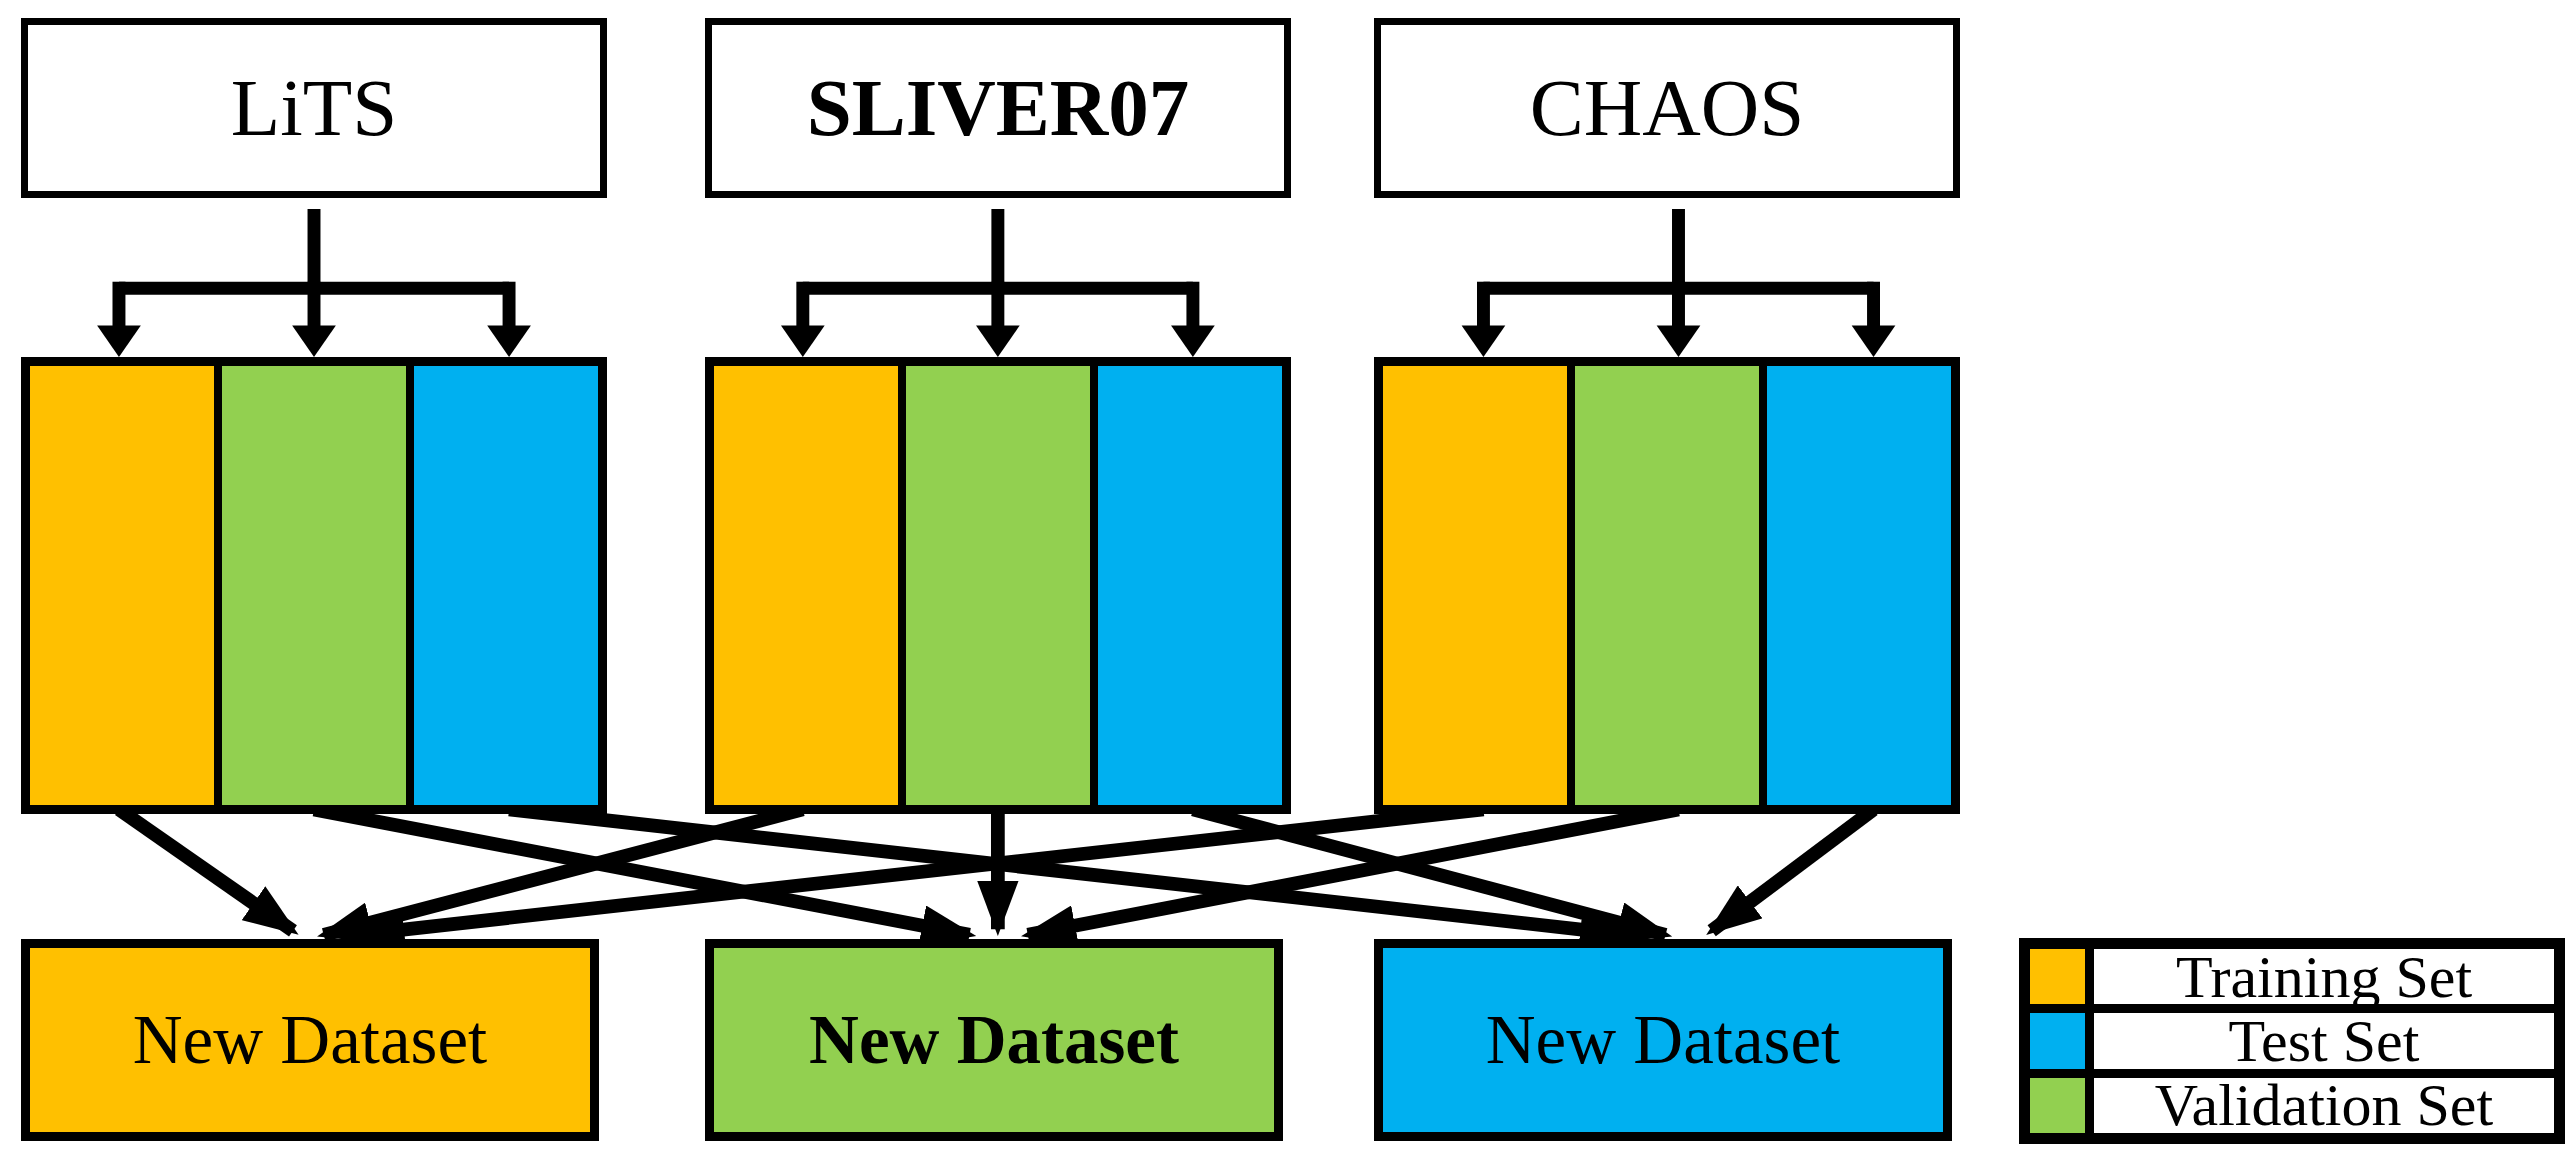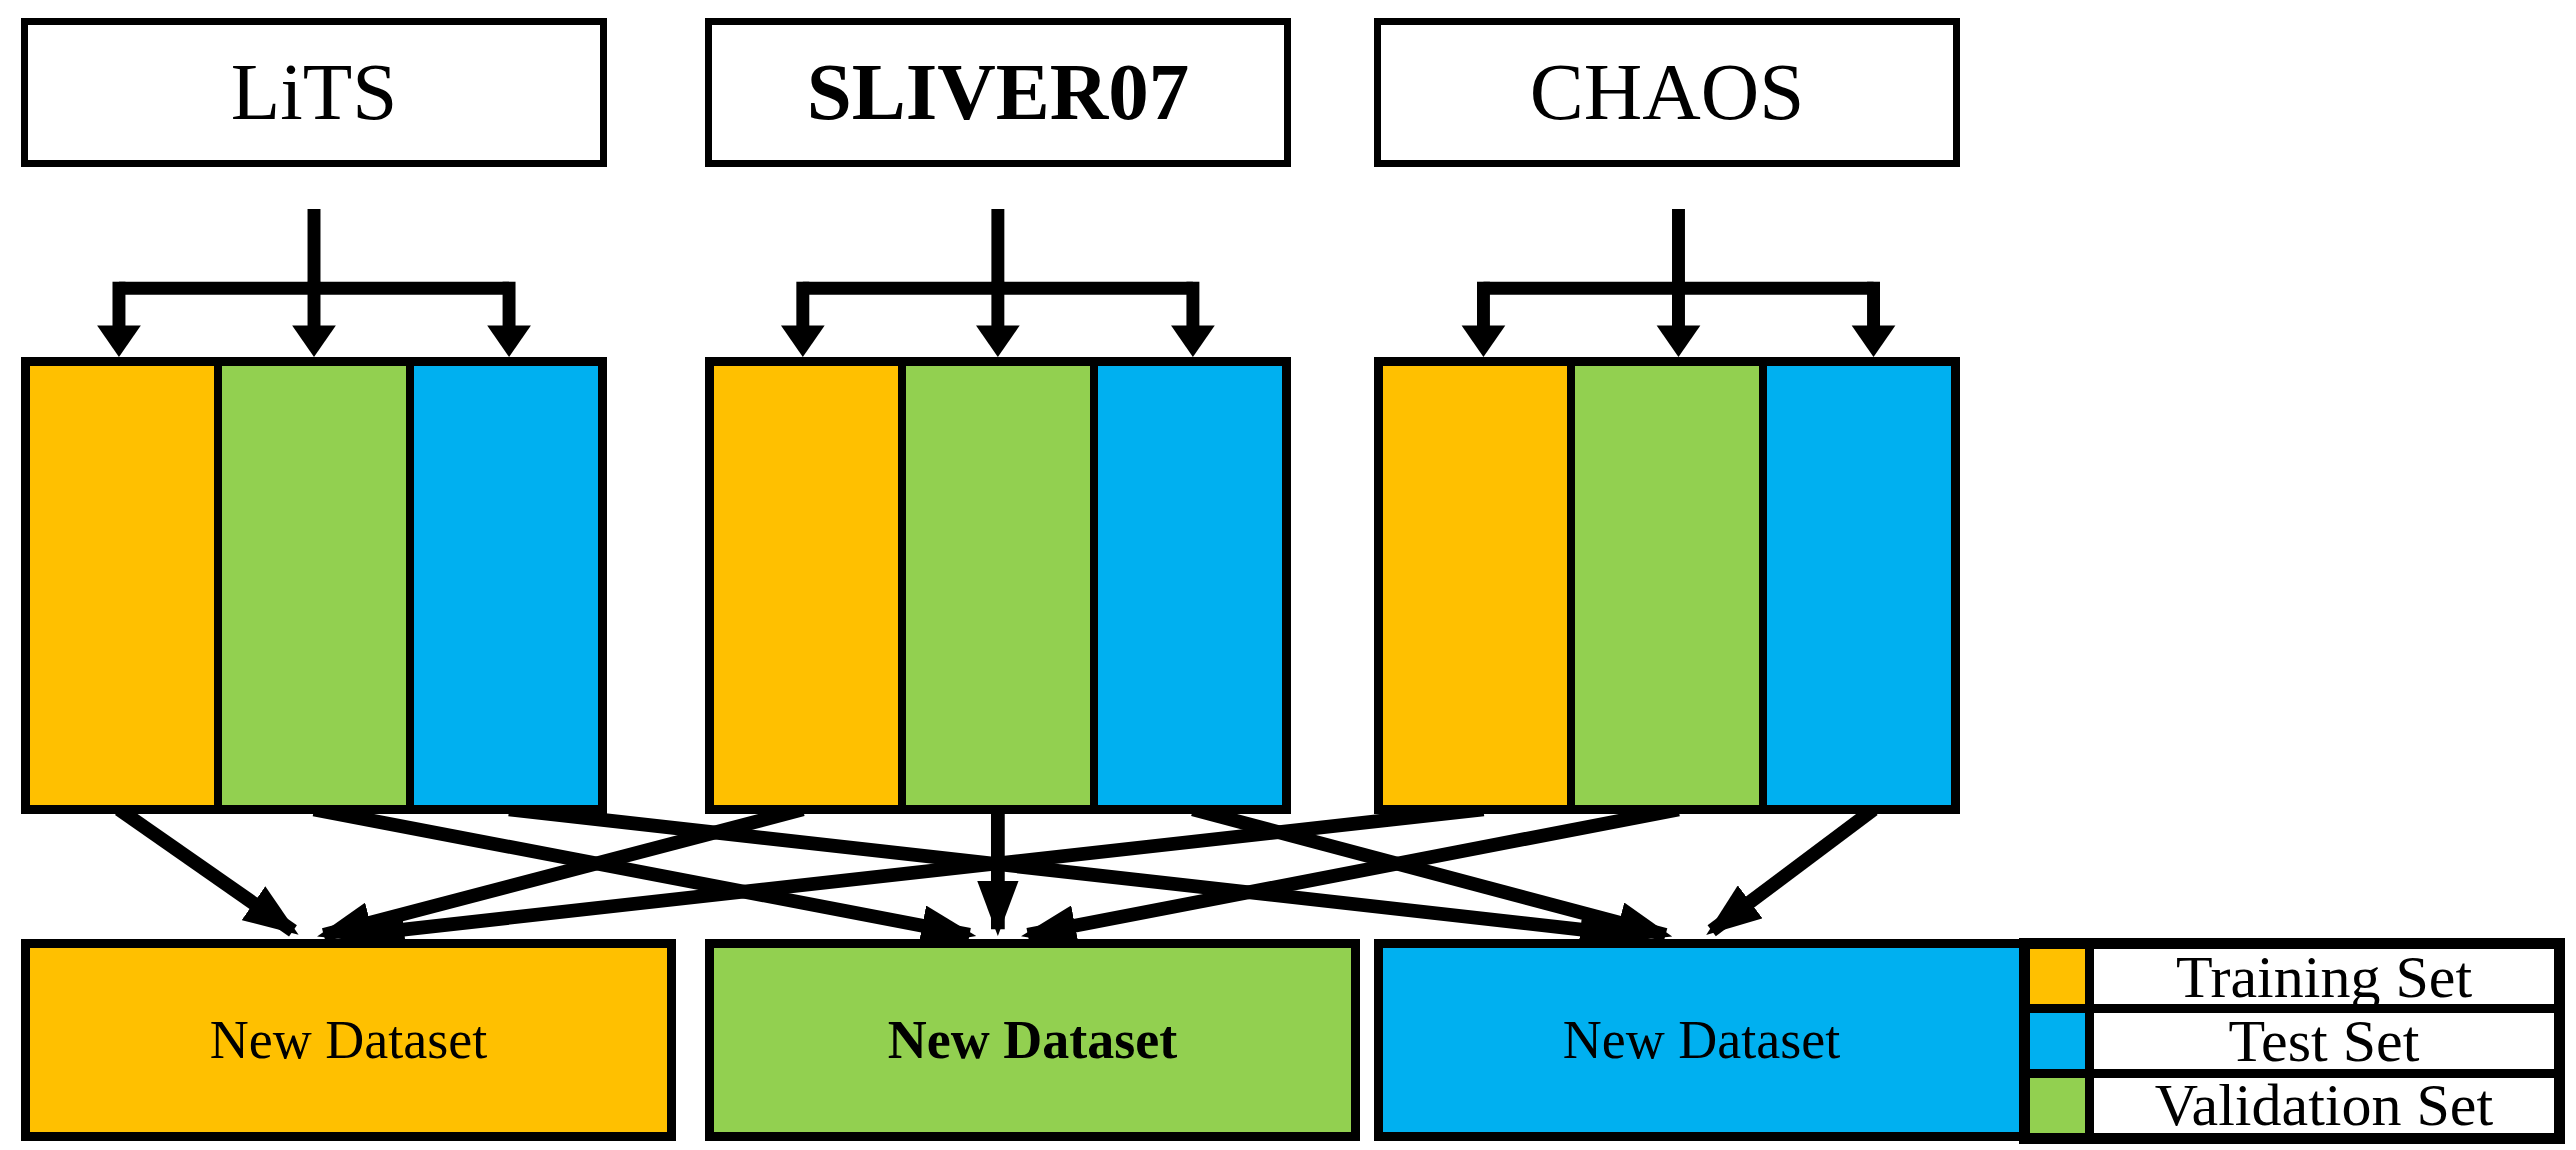--- a/index.html
+++ b/index.html
@@ -7,37 +7,37 @@
     position: relative;
     width: 2576px;
     height: 1151px;
     background: #ffffff;
     font-family: "Liberation Serif", "DejaVu Serif", serif;
     color: #000000;
     overflow: hidden;
   }
   .abs { position: absolute; box-sizing: border-box; }
   .src-box {
-    top: 18px; width: 586px; height: 149px;
+    top: 18px; width: 586px; height: 180px;
     border: 7.3px solid #000; background: #ffffff;
     display: flex; align-items: center; justify-content: center;
     font-size: 81px; line-height: 1;
   }
   .tri-box {
     top: 357px; width: 586px; height: 457px;
     border: 9.7px solid #000;
     display: flex;
   }
   .tri-cell { flex: 1 1 0; }
   .tri-cell + .tri-cell { border-left: 8px solid #000; }
   .out-box {
-    top: 939px; width: 655px; height: 202px;
+    top: 939px; width: 578px; height: 202px;
     border: 9.7px solid #000;
     display: flex; align-items: center; justify-content: center;
-    font-size: 54px; line-height: 1;
+    font-size: 69px; line-height: 1;
   }
   .legend {
     left: 2019px; top: 938px; width: 546px; height: 206px;
     border: 11.3px solid #000;
     display: flex; flex-direction: column; background: #ffffff; justify-content: space-between;
   }
   .legend-row { flex: 1 1 0; display: flex; min-height: 0; }
   .legend-row + .legend-row { border-top: 9.7px solid #000; }
   .legend-swatch { width: 55px; }
   .legend-label {

